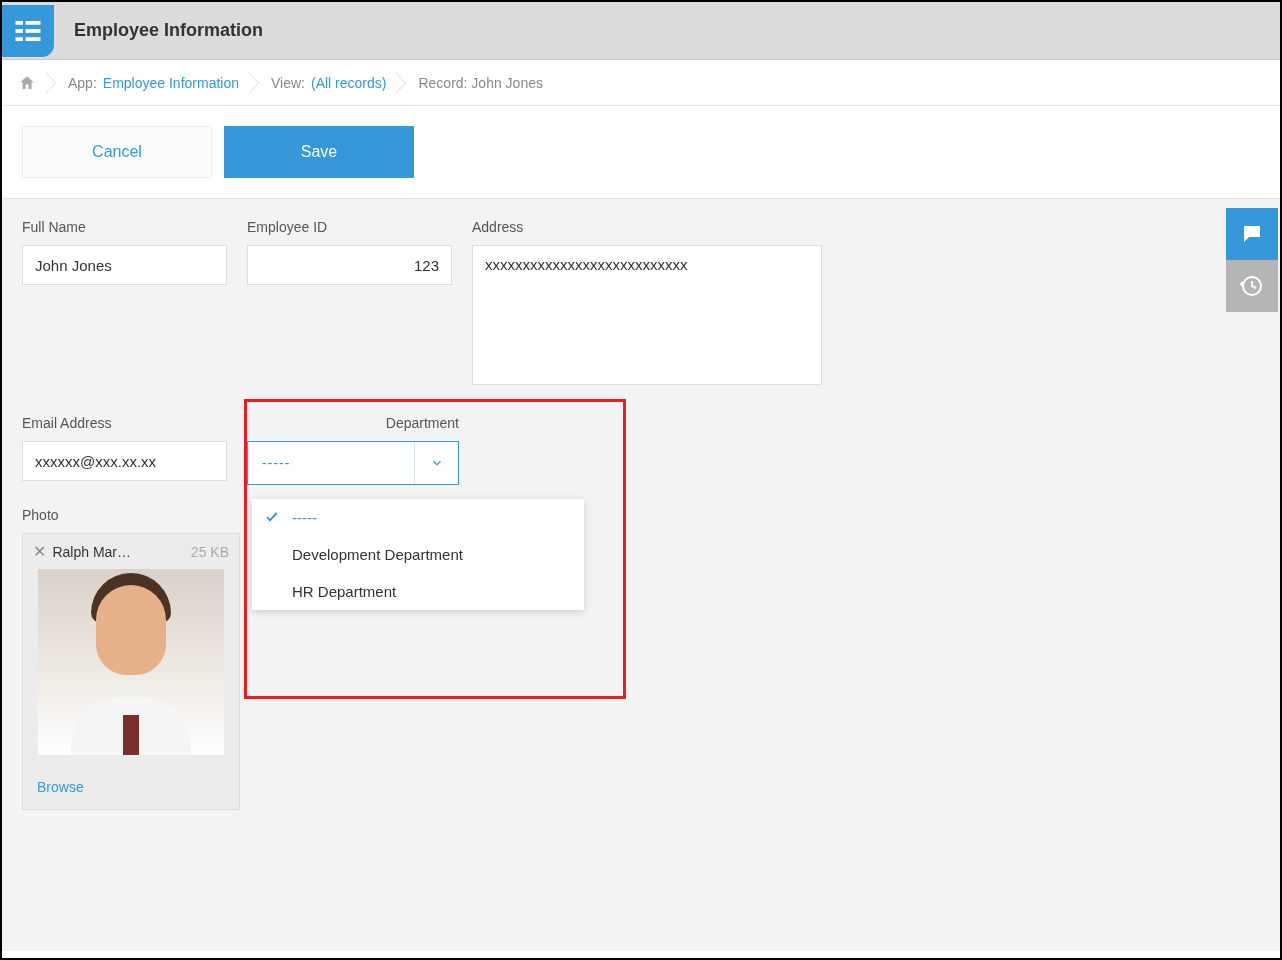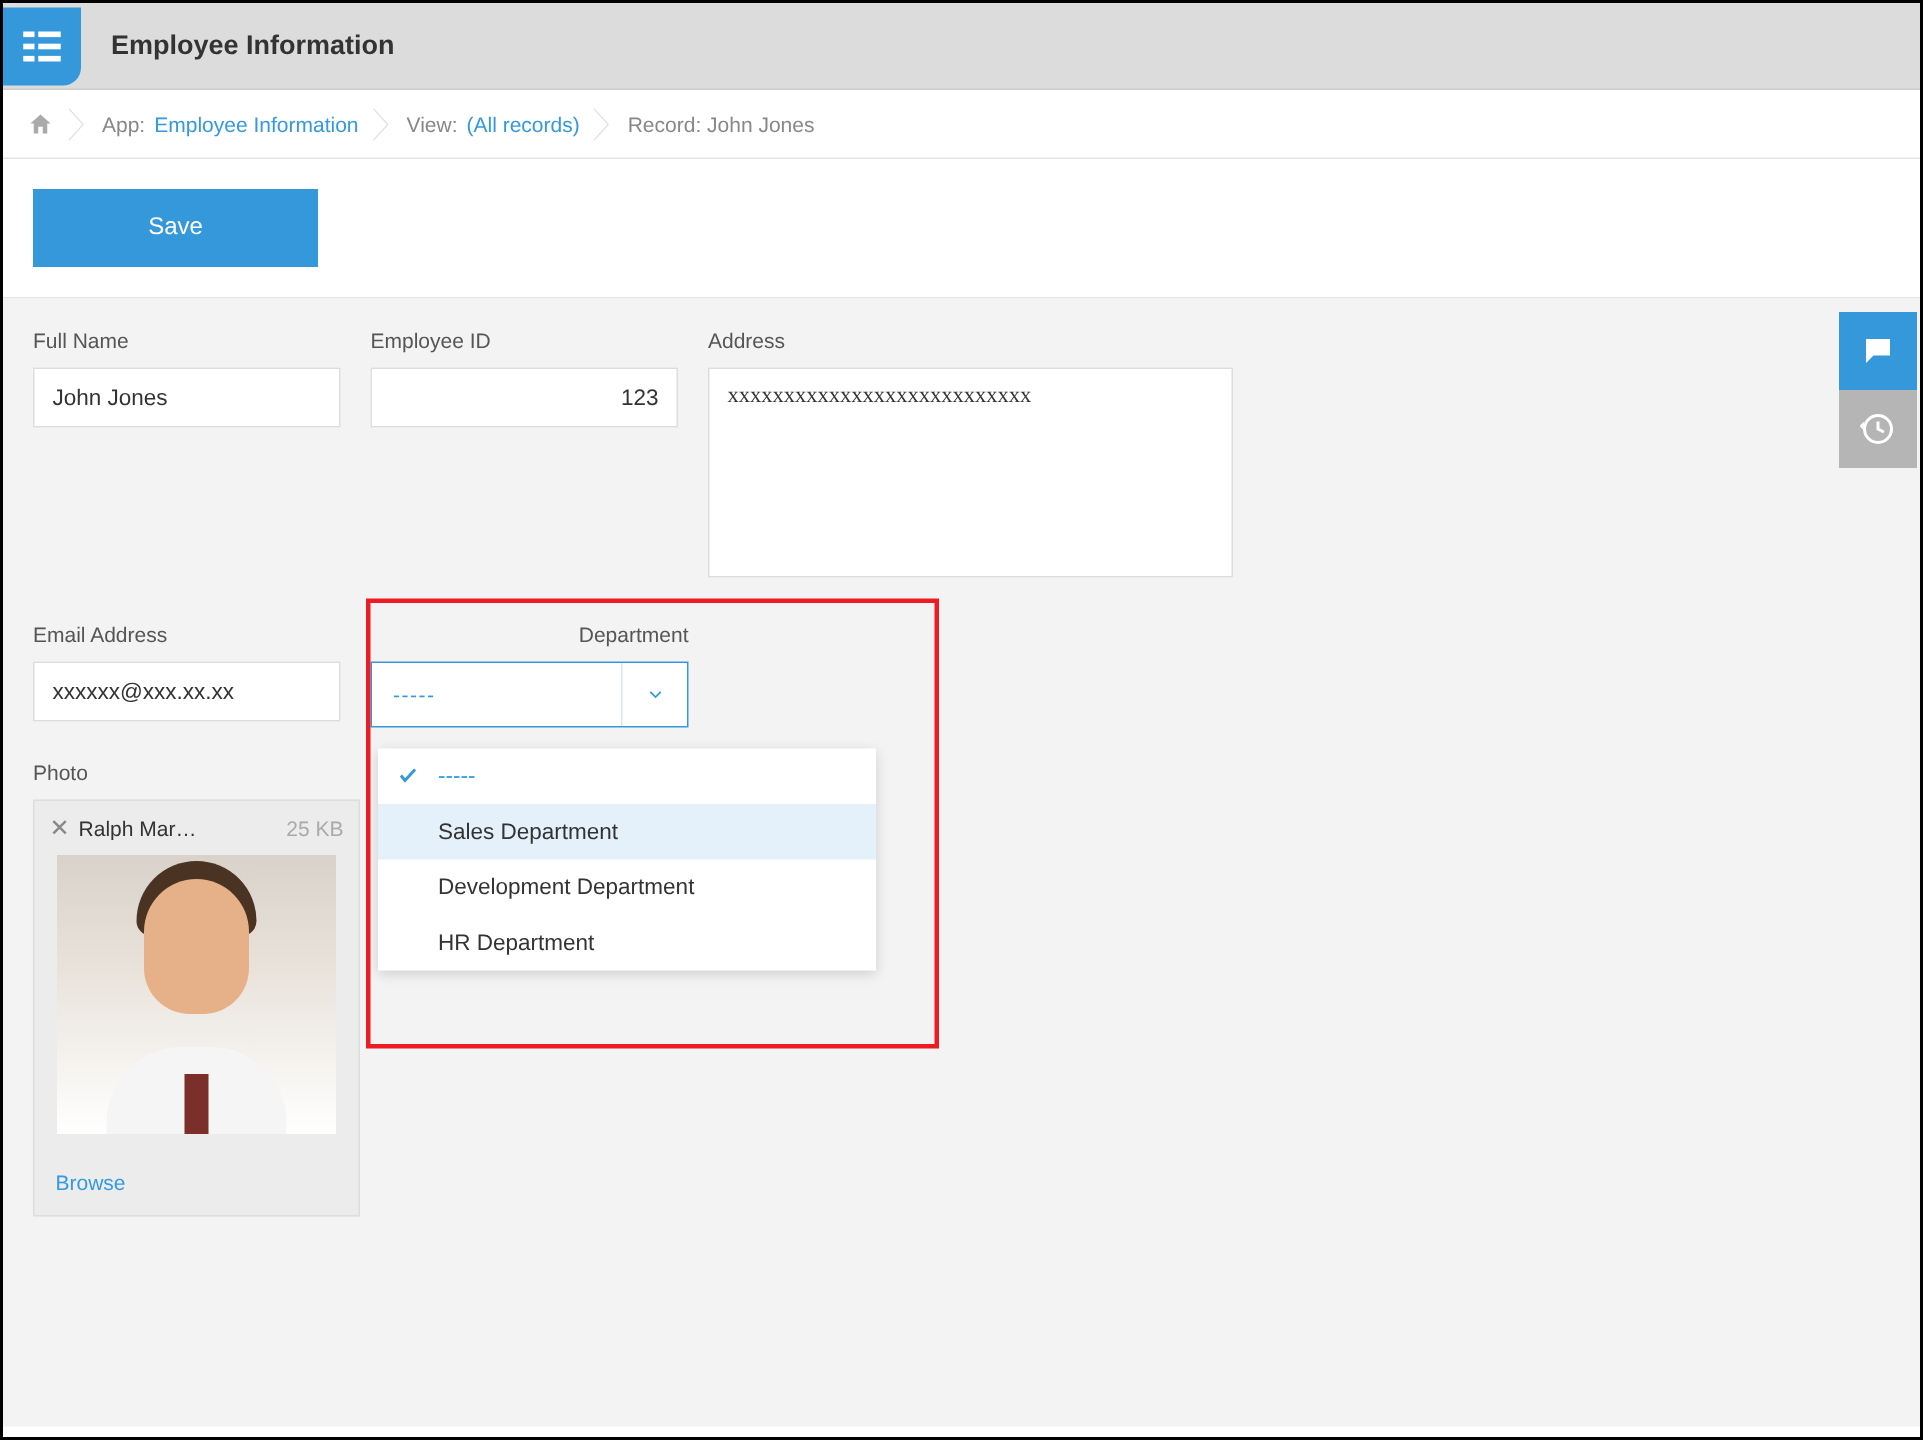--- a/index.html
+++ b/index.html
@@ -116,21 +116,21 @@
     background: #fff;
     border: 1px solid #ddd;
     padding: 10px 12px;
     font-size: 15px;
     color: #333;
     height: 40px;
   }
   .w-name { width: 205px; }
   .w-id { width: 205px; text-align: right; }
   .w-date { width: 115px; }
-  .w-addr { width: 350px; height: 140px; resize: none; font-family: Liberation Serif, serif; }
+  .w-addr { width: 350px; height: 140px; resize: none; font-family: Liberation Sans, sans-serif; }
   .w-email { width: 205px; }
   .dept-box { width: 212px; align-items: flex-end; }
   .dept-select {
     width: 212px;
     height: 44px;
     background: #fff;
     border: 1px solid #3498db;
     display: flex;
     align-items: center;
     cursor: pointer;
@@ -271,20 +271,21 @@
   <span class="crumb-text">App:</span>
   <span class="crumb-link">Employee Information</span>
   <span class="crumb-sep"></span>
   <span class="crumb-text">View:</span>
   <span class="crumb-link">(All records)</span>
   <span class="crumb-sep"></span>
   <span class="crumb-text">Record: John Jones</span>
 </div>
 
 <div class="toolbar">
+  <div class="btn btn-cancel">Cancel</div>
   <div class="btn btn-save">Save</div>
 </div>
 
 <div class="form-area">
 
   <div class="row">
     <div class="field">
       <span class="label">Full Name</span>
       <input class="input w-name" value="John Jones" style="">
     </div>
@@ -340,23 +341,20 @@
 
   <div class="dropdown">
     <div class="dd-item selected">
       <span class="check">
         <svg width="16" height="16" viewBox="0 0 24 24">
             <path d="M5 12l4 5L19 6" stroke="currentColor" stroke-width="3" fill="none"></path>
           </svg>
       </span>
       <span>-----</span>
     </div>
-    <div class="dd-item hover">
-      <span>Sales Department</span>
-    </div>
     <div class="dd-item">
       <span>Development Department</span>
     </div>
     <div class="dd-item">
       <span>HR Department</span>
     </div>
   </div>
 
   <div class="highlight-box"></div>
 

